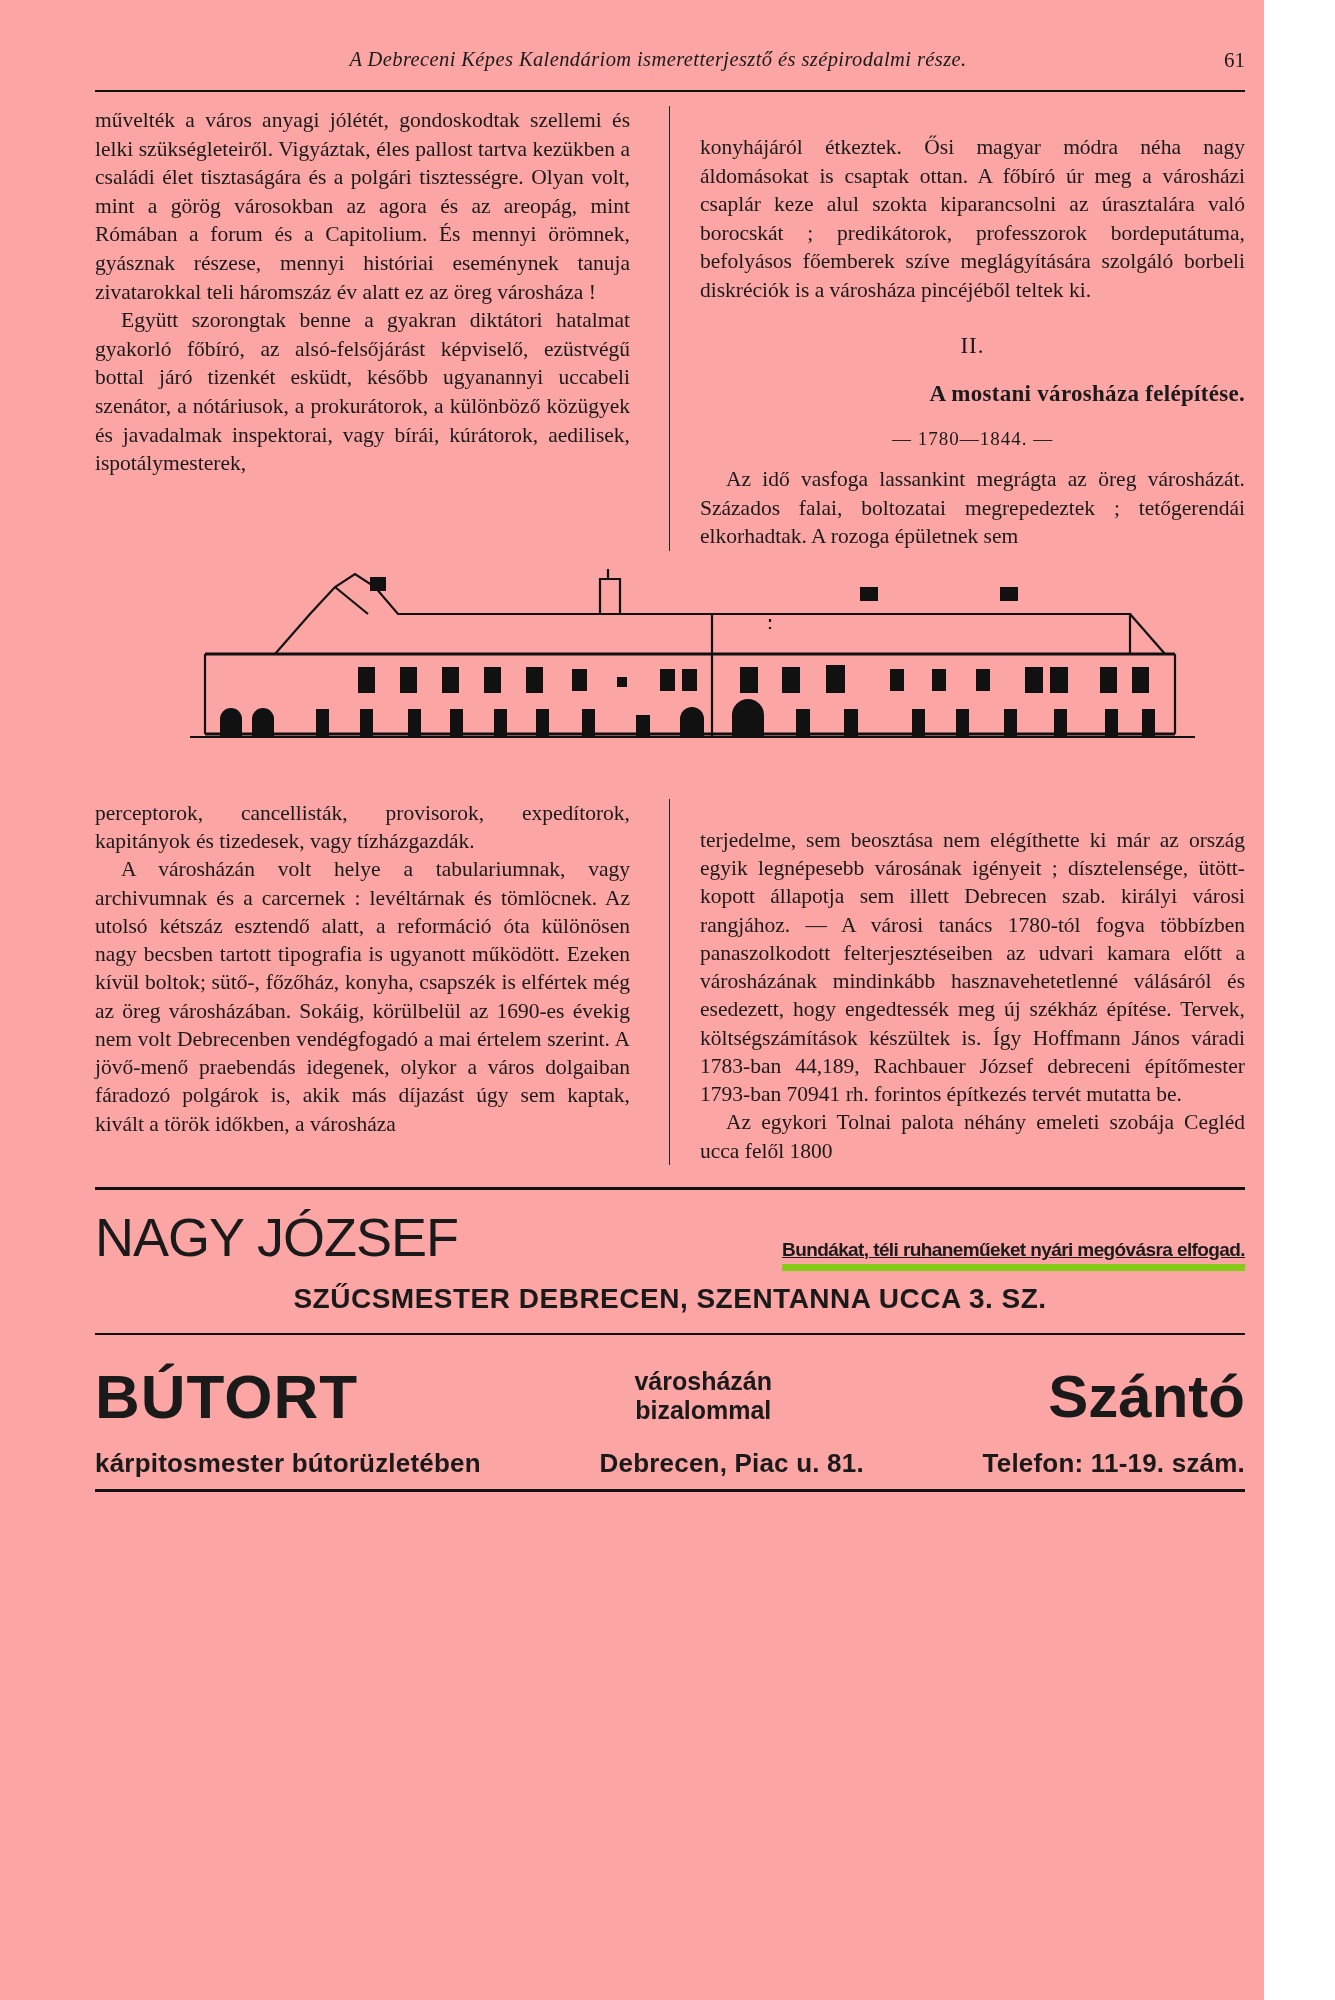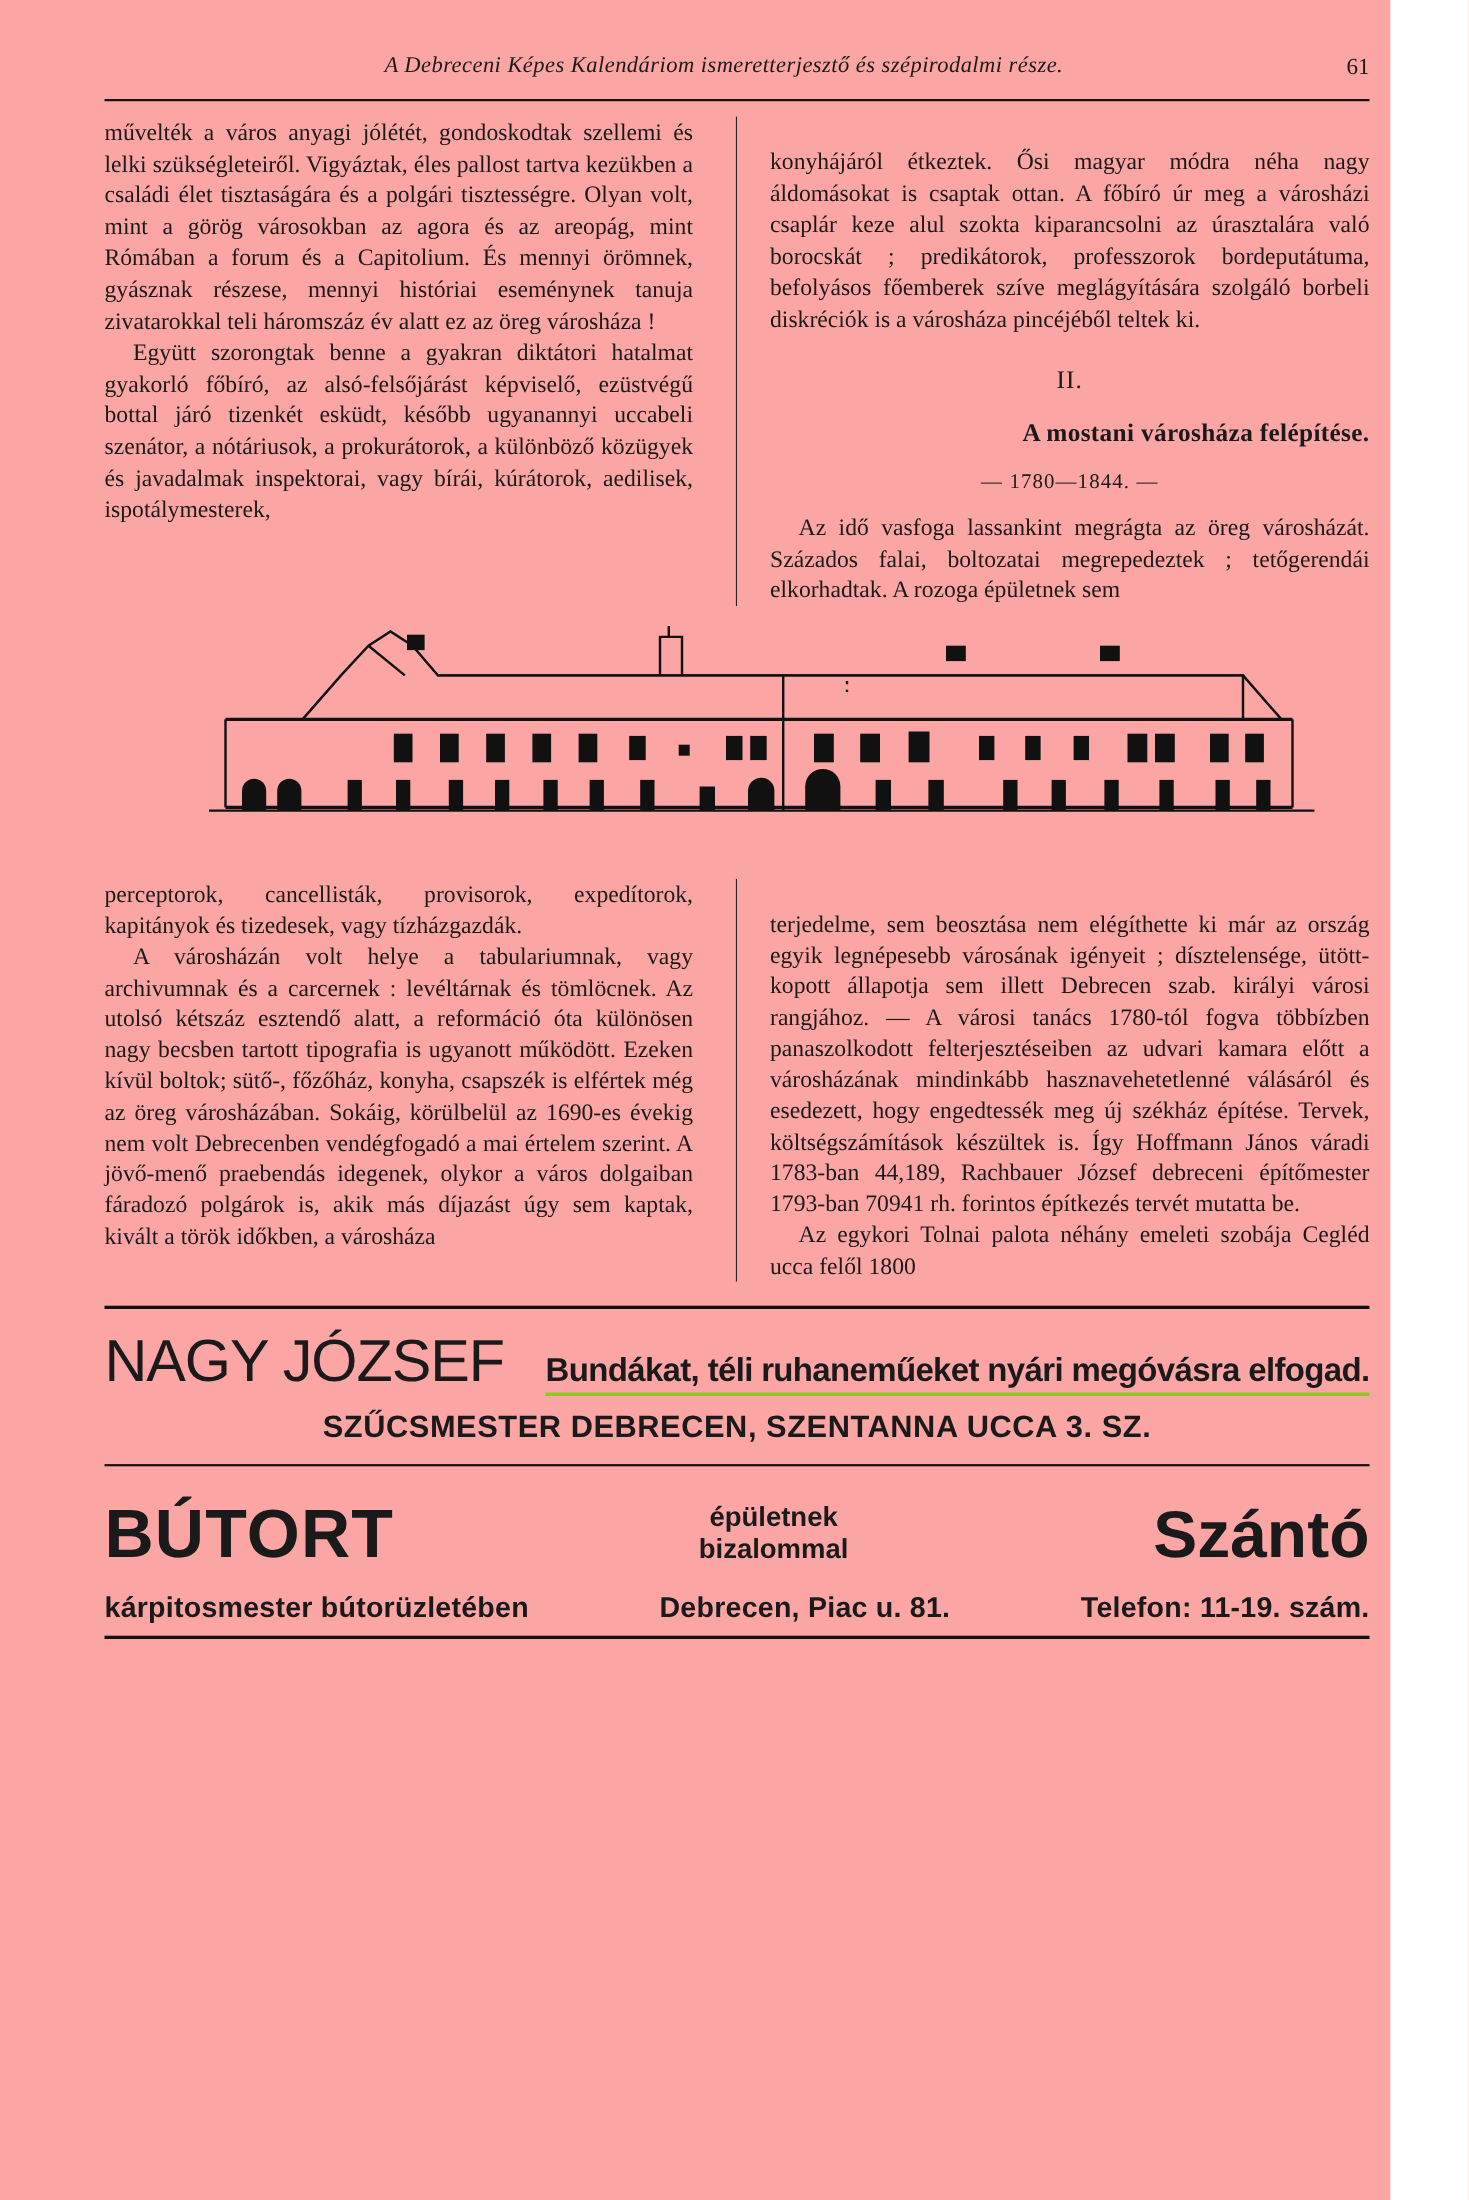--- a/index.html
+++ b/index.html
@@ -152,26 +152,27 @@
   }
   .ad1-name {
     font-family: "Liberation Sans", sans-serif;
     font-size: 54px;
     font-weight: 400;
     letter-spacing: -1px;
     white-space: nowrap;
   }
   .ad1-tag {
     font-family: "Liberation Sans", sans-serif;
-    font-size: 30px;
-    font-weight: bold;
-    border-bottom: 3px solid #84cc16;
+    font-size: 19px;
+    font-weight: bold;
+    border-bottom: 7px solid #84cc16;
     padding-bottom: 3px;
     letter-spacing: -0.6px;
     white-space: nowrap;
+    text-decoration: underline;
   }
   .ad1-sub {
     font-family: "Liberation Sans", sans-serif;
     font-size: 28px;
     font-weight: bold;
     letter-spacing: 0.5px;
     margin-top: 12px;
     text-align: center;
   }
   .ad-sep {
@@ -344,21 +345,21 @@
         <div class="ad1-tag">Bundákat, téli ruhaneműeket nyári megóvásra elfogad.</div>
       </div>
       <div class="ad1-sub">SZŰCSMESTER DEBRECEN, SZENTANNA UCCA 3. SZ.</div>
 
       <div class="ad-sep"></div>
       <div class="spacer-sm"></div>
 
       <div class="ad2">
         <div class="ad2-word">BÚTORT</div>
         <div class="ad2-mid">
-          <span>épületnek</span>
+          <span>városházán</span>
           <span>bizalommal</span>
         </div>
         <div class="ad2-brand">Szántó</div>
       </div>
 
       <div class="ad2-bottom">
         <span>kárpitosmester bútorüzletében</span>
         <span>Debrecen, Piac u. 81.</span>
         <span>Telefon: 11-19. szám.</span>
       </div>

